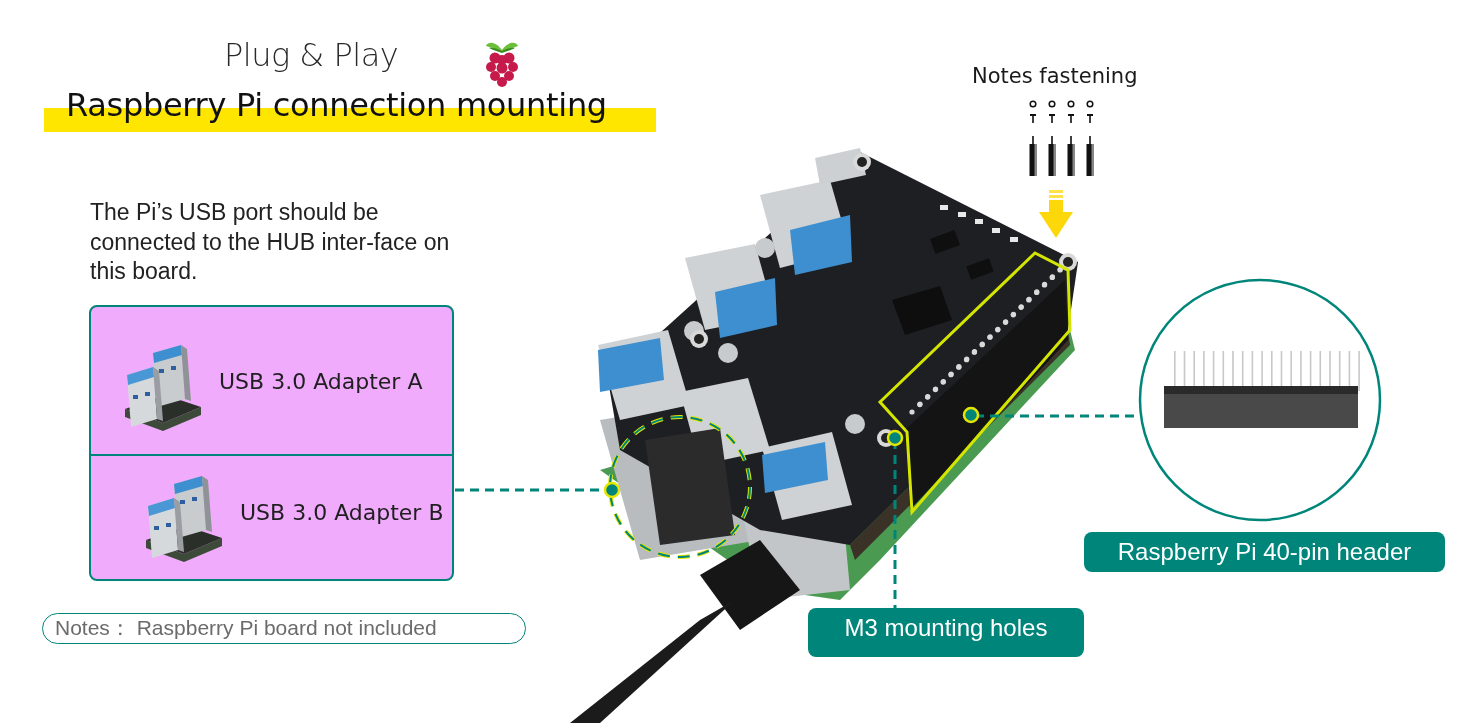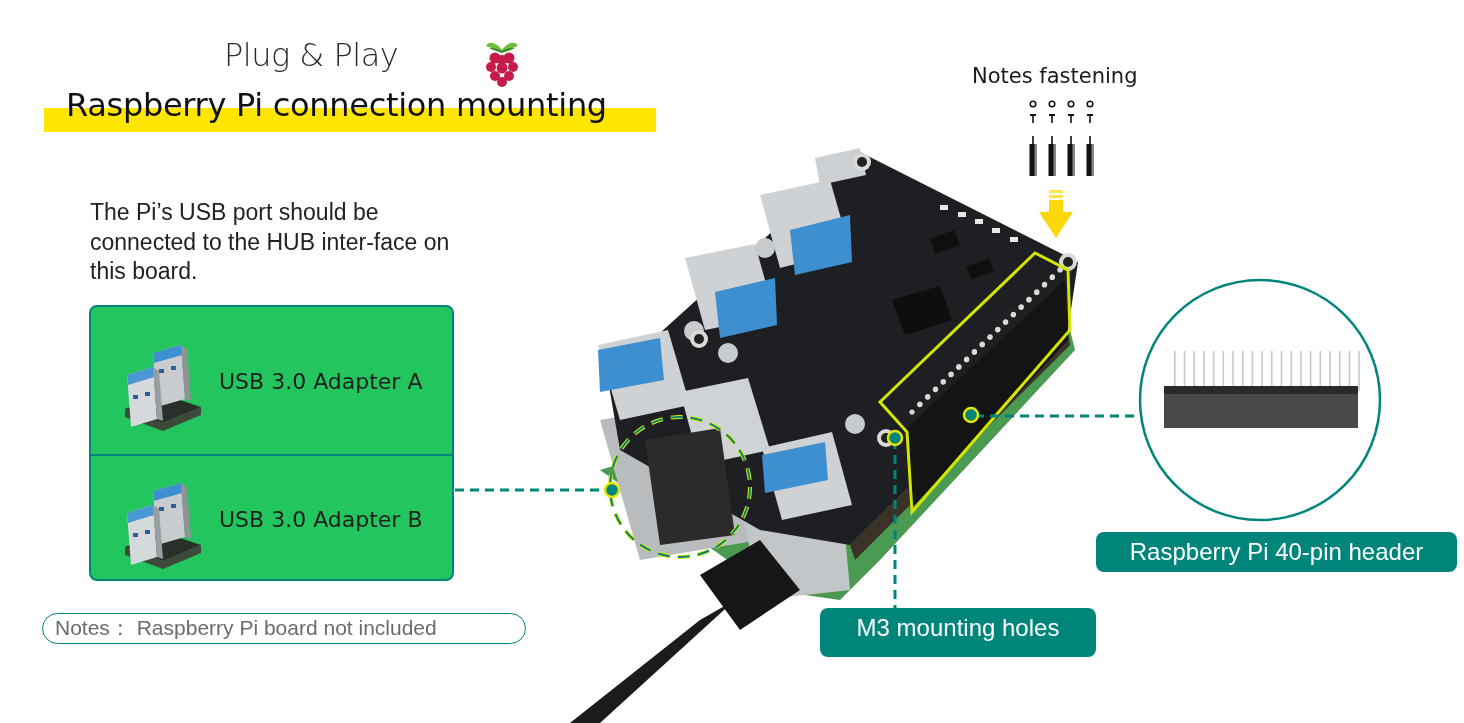--- a/index.html
+++ b/index.html
@@ -22,44 +22,44 @@
     color: #111; white-space: nowrap; letter-spacing: -0.3px;
   }
 
   .instr {
     position: absolute; left: 90px; top: 198px; width: 360px;
     font-size: 23px; line-height: 29.5px; color: #222;
   }
 
   .adapter-box {
     position: absolute; left: 89px; top: 305px; width: 365px; height: 276px;
-    border: 2px solid #00857a; border-radius: 8px; background: #22c55e;
+    border: 2px solid #00857a; border-radius: 8px; background: #f0abfc;
   }
   .adapter-divider {
     position: absolute; left: 0; right: 0; top: 147px; height: 2px; background: #00857a;
   }
   .adapter-row { position: absolute; left: 0; right: 0; height: 136px; }
   .adapter-row.a { top: 8px; }
-  .adapter-row.b { top: 146px; }
+  .adapter-row.b { top: 139px; margin-left: 21px; }
   .adapter-icon { position: absolute; left: 28px; top: 20px; width: 86px; height: 98px; }
   .adapter-label {
     position: absolute; left: 128px; top: 54px;
     font-family: "DejaVu Sans", sans-serif; font-size: 22px; color: #1f1f1f; white-space: nowrap;
   }
 
   .notes {
     position: absolute; left: 42px; top: 613px; width: 484px; height: 31px;
     border: 1.5px solid #00857a; border-radius: 16px;
     font-family: Liberation Sans, sans-serif; font-size: 21px; color: #6b6b6b;
     padding-left: 12px; line-height: 28px; white-space: nowrap;
   }
 
   .callout {
     position: absolute; background: #00857a; color: #fff; border-radius: 8px;
-    font-size: 24px; white-space: nowrap; text-align: center; margin-left: 12px;
+    font-size: 24px; white-space: nowrap; text-align: center;
   }
   .callout.mount { left: 808px; top: 608px; width: 276px; height: 49px; line-height: 40px; }
   .callout.header { left: 1084px; top: 532px; width: 361px; height: 40px; line-height: 40px; }
 
   .screw-label {
     position: absolute; left: 972px; top: 64px;
     font-family: "DejaVu Sans", sans-serif; font-size: 21px; color: #1a1a1a; white-space: nowrap;
   }
 
   svg.overlay { position: absolute; left: 0; top: 0; width: 1464px; height: 723px; pointer-events: none; }

